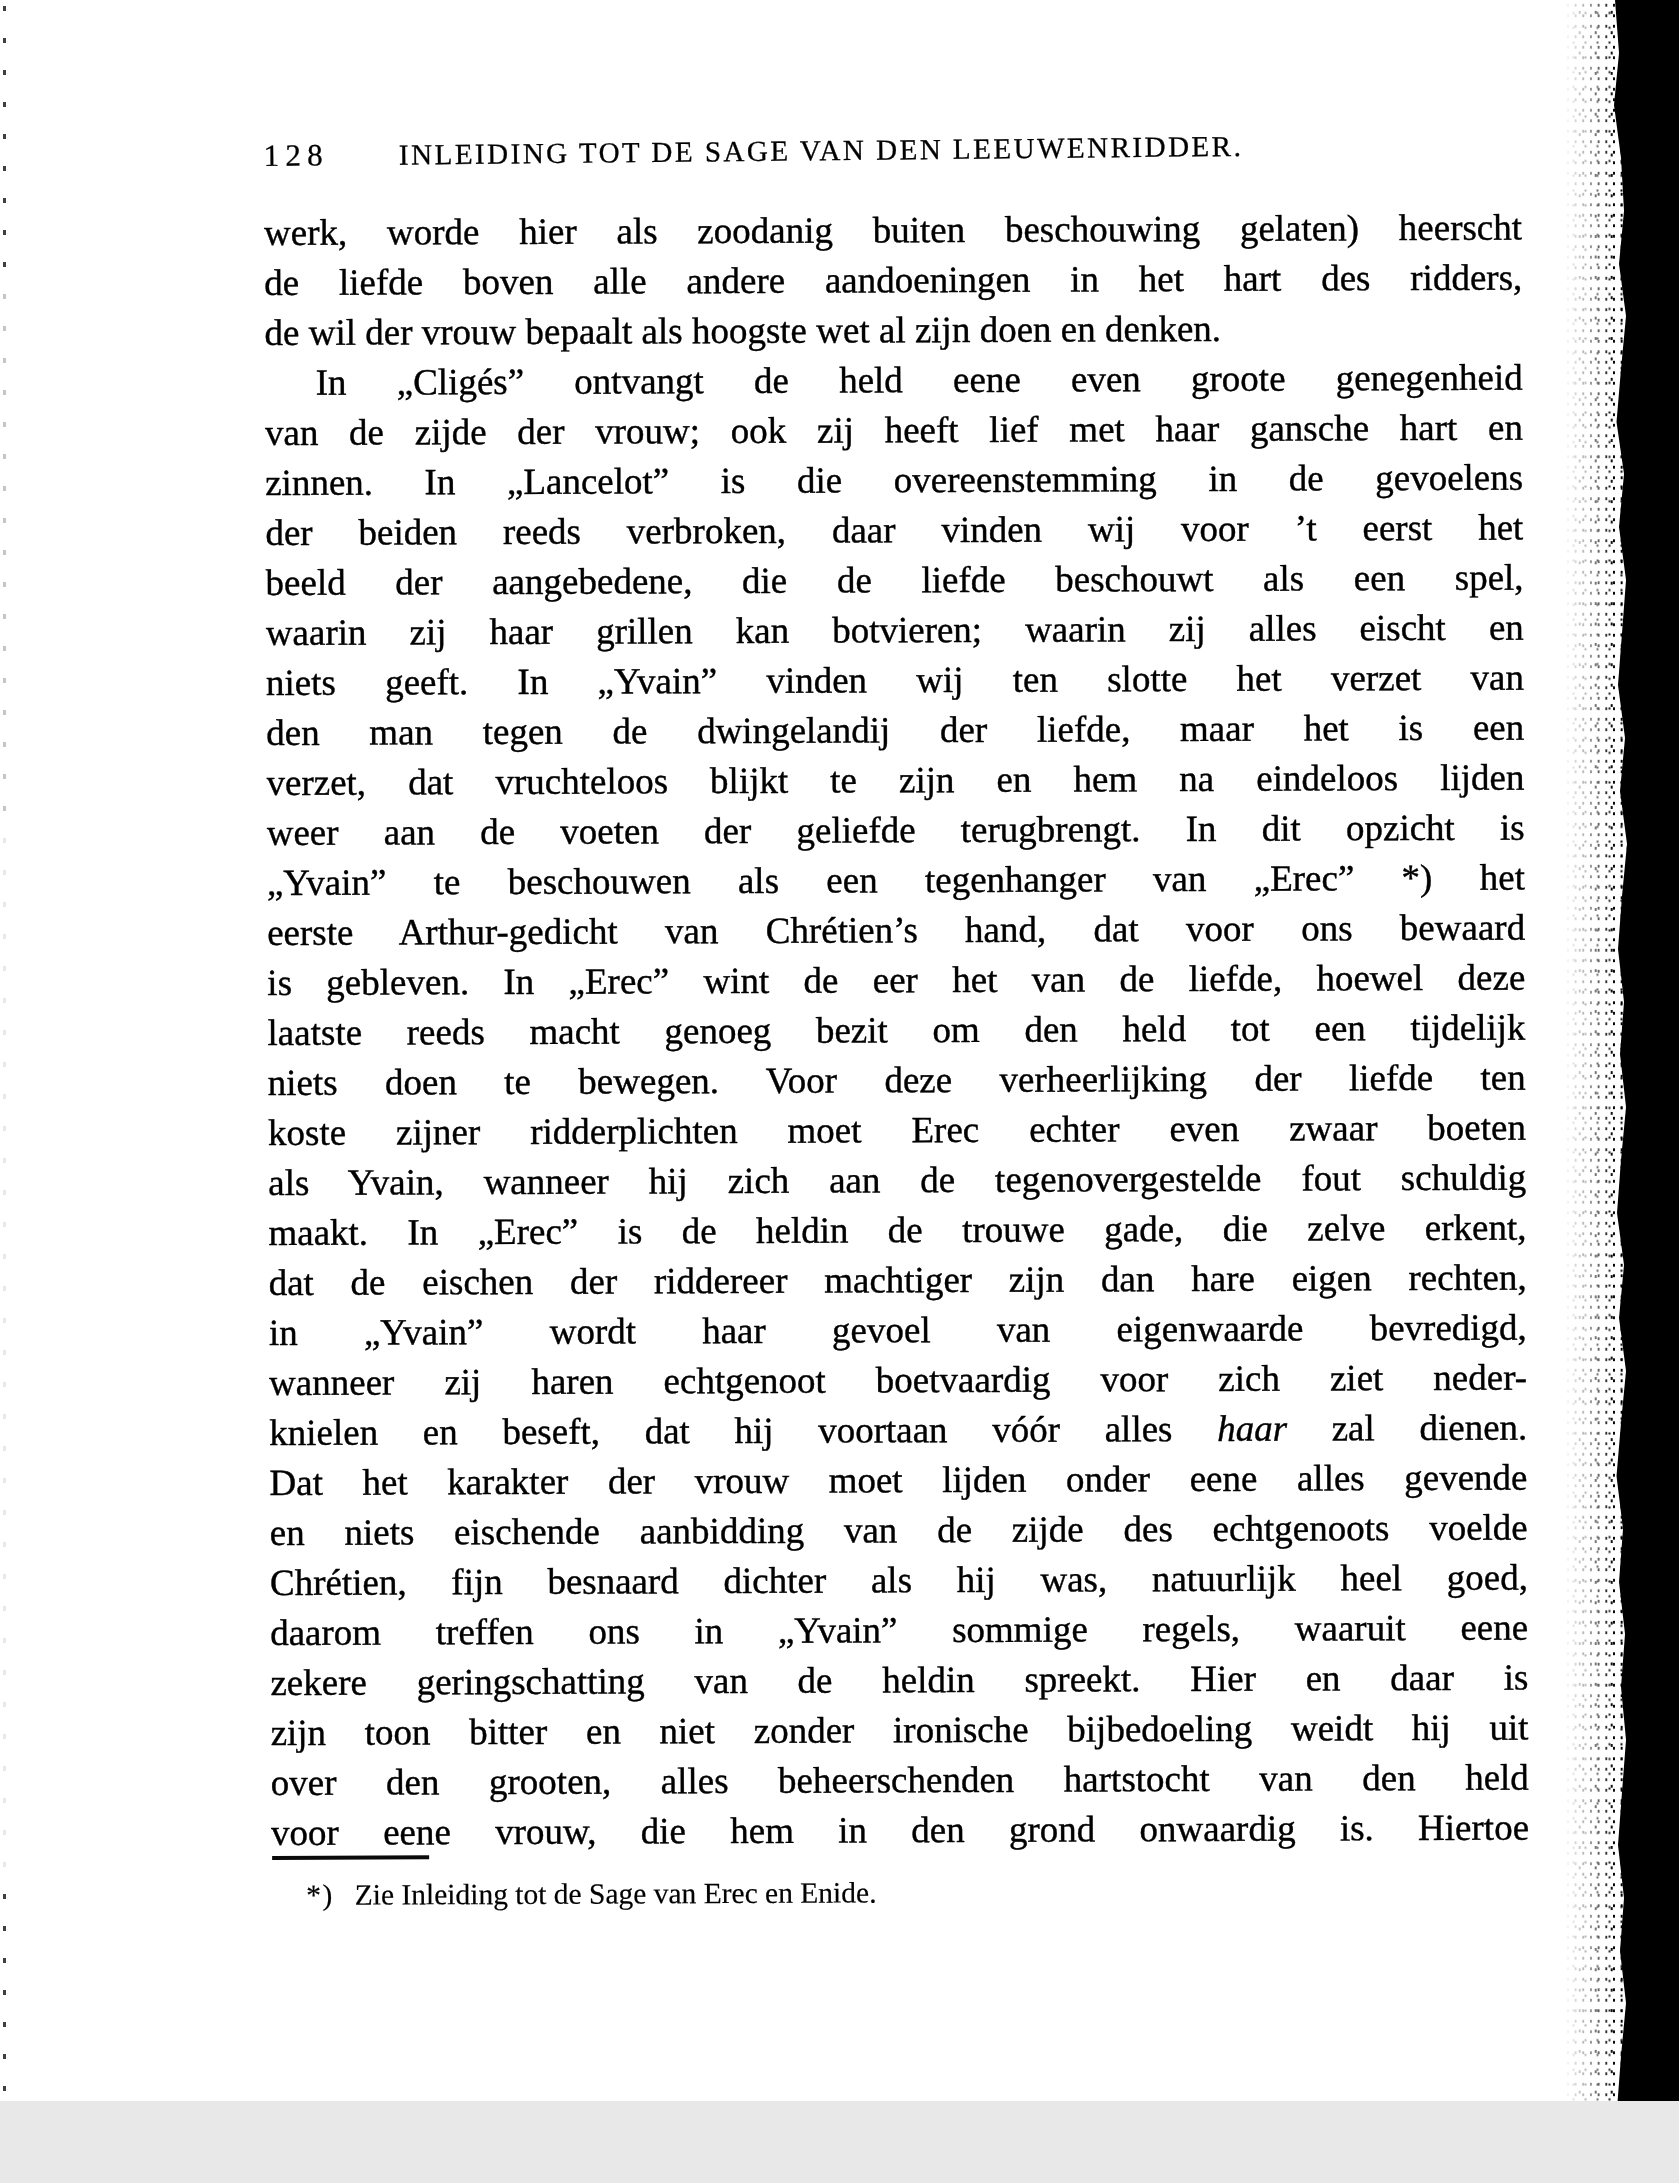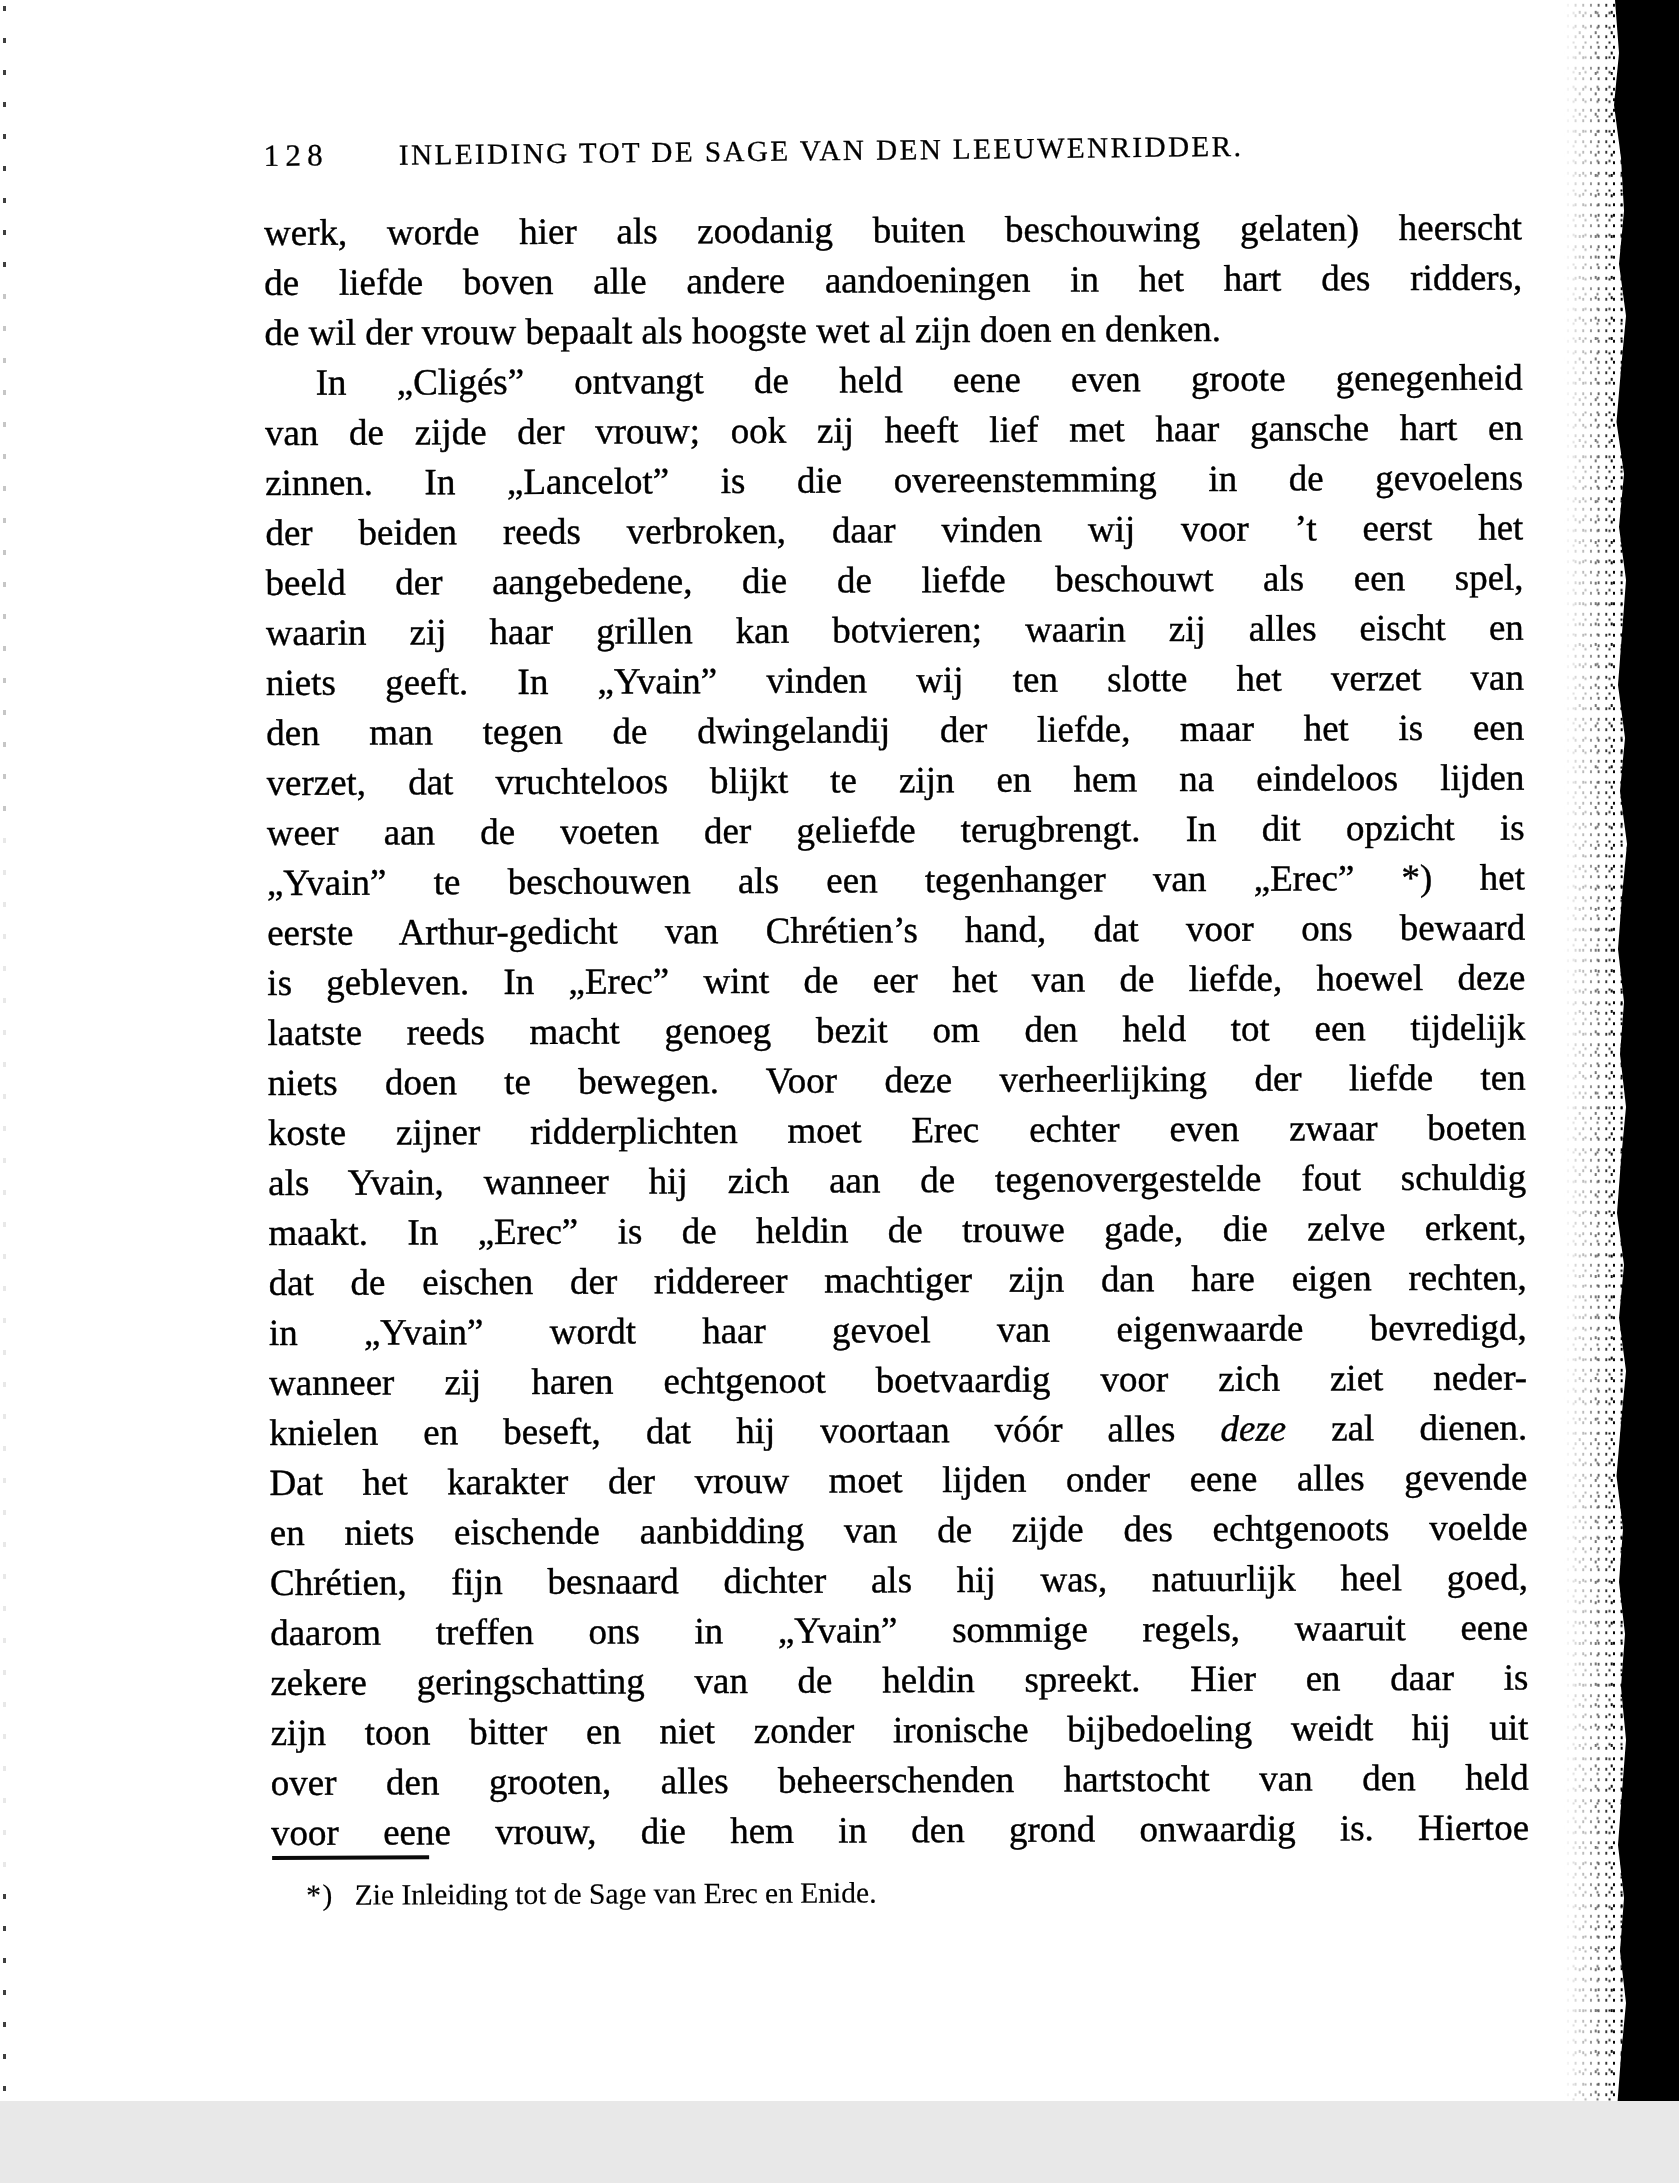--- a/index.html
+++ b/index.html
@@ -152,21 +152,21 @@
         <div class="line"><span>eerste Arthur-gedicht van Chrétien’s hand, dat voor ons bewaard</span></div>
         <div class="line"><span>is gebleven. In „Erec” wint de eer het van de liefde, hoewel deze</span></div>
         <div class="line"><span>laatste reeds macht genoeg bezit om den held tot een tijdelijk</span></div>
         <div class="line"><span>niets doen te bewegen. Voor deze verheerlijking der liefde ten</span></div>
         <div class="line"><span>koste zijner ridderplichten moet Erec echter even zwaar boeten</span></div>
         <div class="line"><span>als Yvain, wanneer hij zich aan de tegenovergestelde fout schuldig</span></div>
         <div class="line"><span>maakt. In „Erec” is de heldin de trouwe gade, die zelve erkent,</span></div>
         <div class="line"><span>dat de eischen der riddereer machtiger zijn dan hare eigen rechten,</span></div>
         <div class="line"><span>in „Yvain” wordt haar gevoel van eigenwaarde bevredigd,</span></div>
         <div class="line"><span>wanneer zij haren echtgenoot boetvaardig voor zich ziet neder-</span></div>
-        <div class="line"><span>knielen en beseft, dat hij voortaan vóór alles </span><i>deze</i><span> zal dienen.</span></div>
+        <div class="line"><span>knielen en beseft, dat hij voortaan vóór alles </span><i>haar</i><span> zal dienen.</span></div>
         <div class="line"><span>Dat het karakter der vrouw moet lijden onder eene alles gevende</span></div>
         <div class="line"><span>en niets eischende aanbidding van de zijde des echtgenoots voelde</span></div>
         <div class="line"><span>Chrétien, fijn besnaard dichter als hij was, natuurlijk heel goed,</span></div>
         <div class="line"><span>daarom treffen ons in „Yvain” sommige regels, waaruit eene</span></div>
         <div class="line"><span>zekere geringschatting van de heldin spreekt. Hier en daar is</span></div>
         <div class="line"><span>zijn toon bitter en niet zonder ironische bijbedoeling weidt hij uit</span></div>
         <div class="line"><span>over den grooten, alles beheerschenden hartstocht van den held</span></div>
         <div class="line"><span>voor eene vrouw, die hem in den grond onwaardig is. Hiertoe</span></div>
       </div>
 

